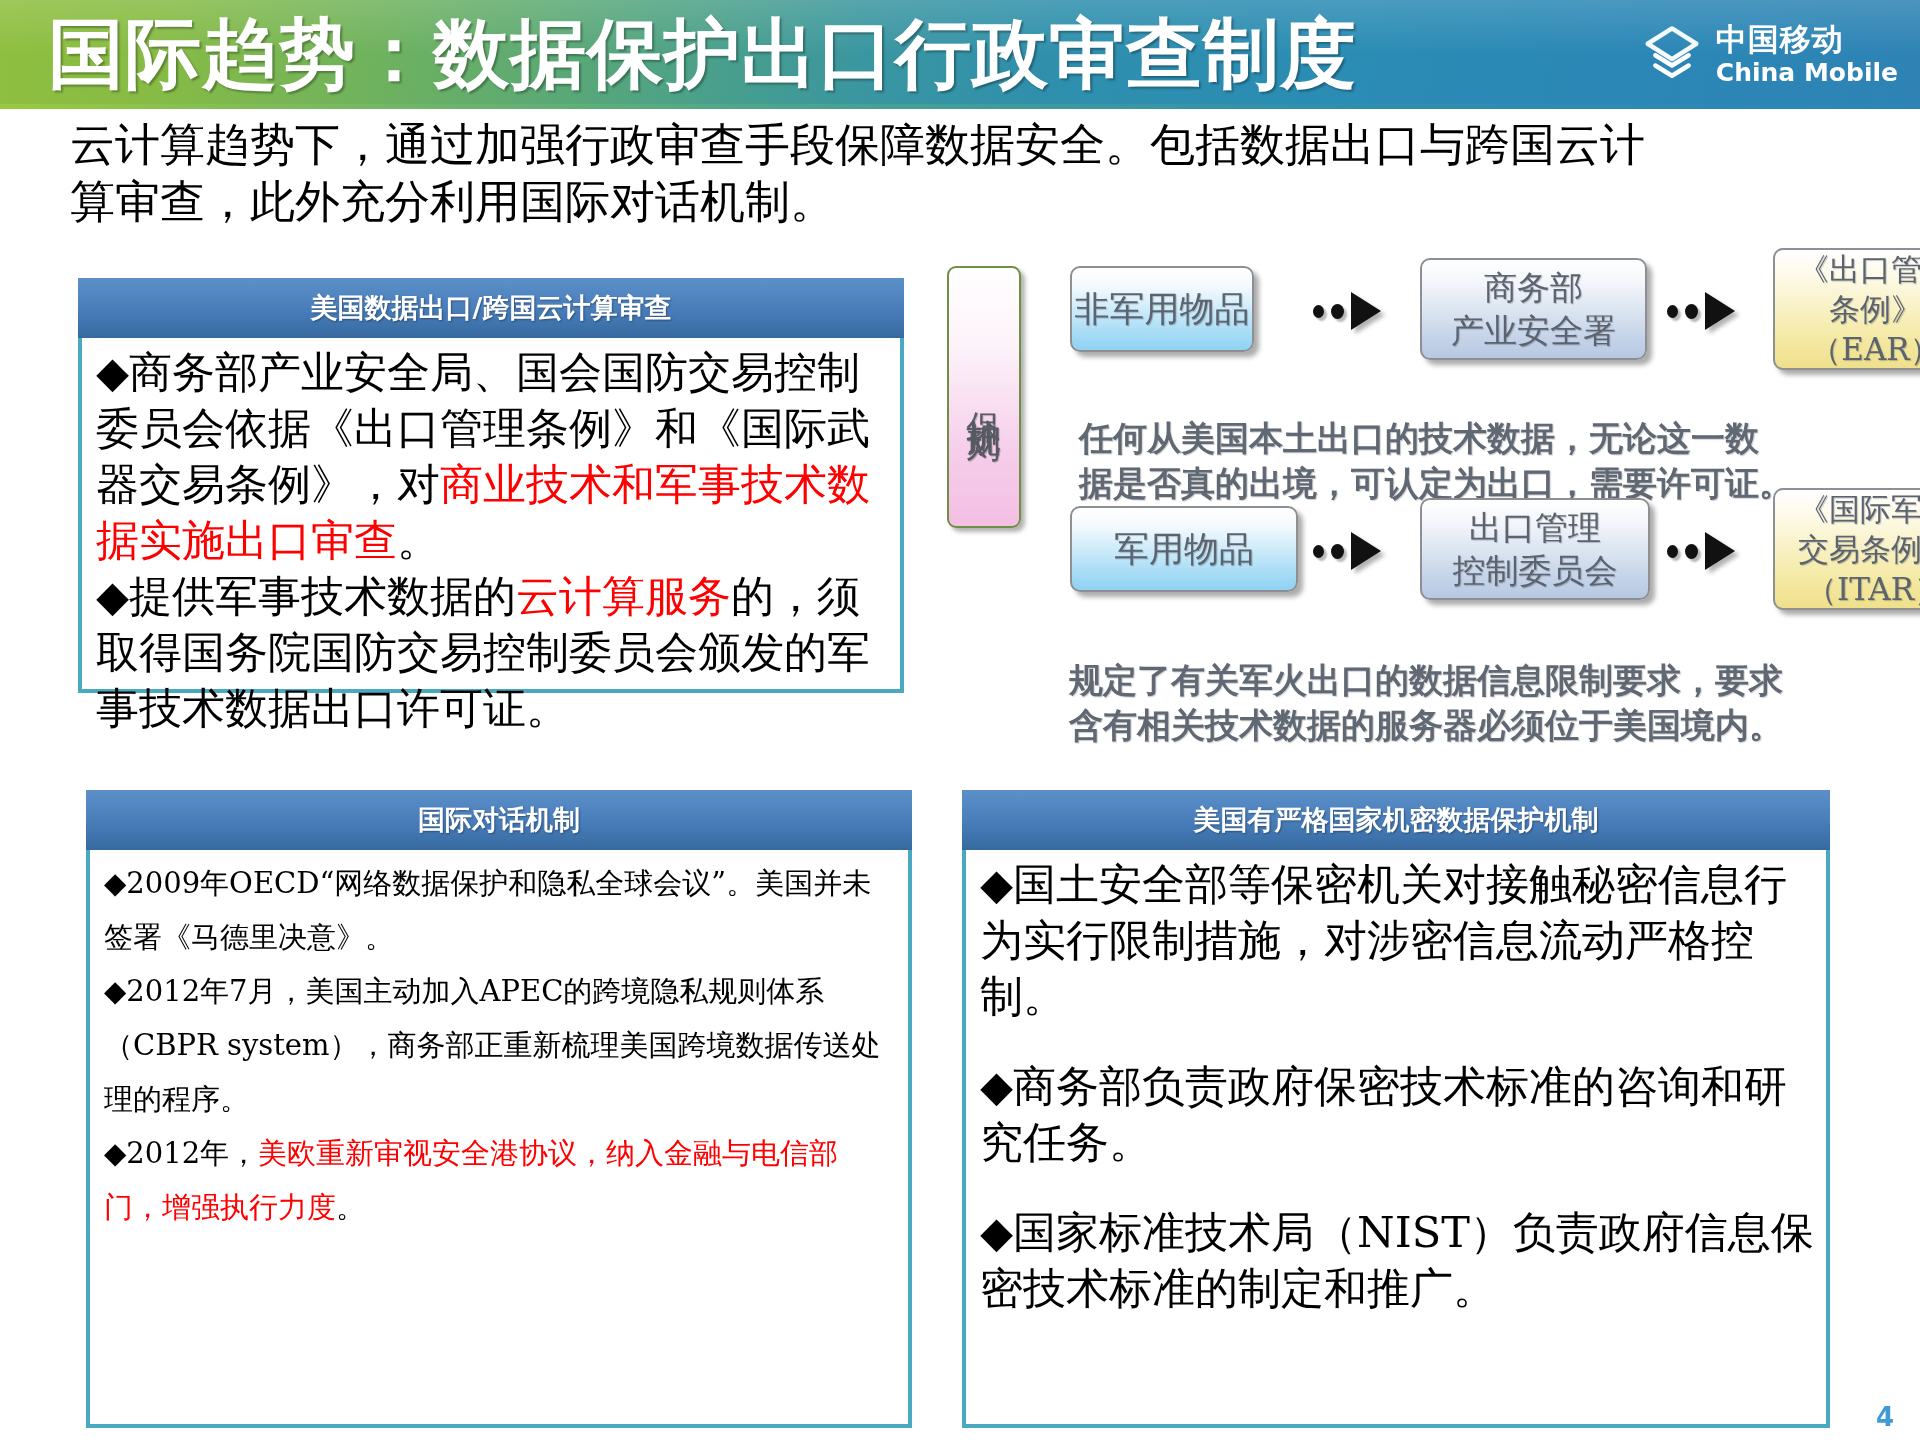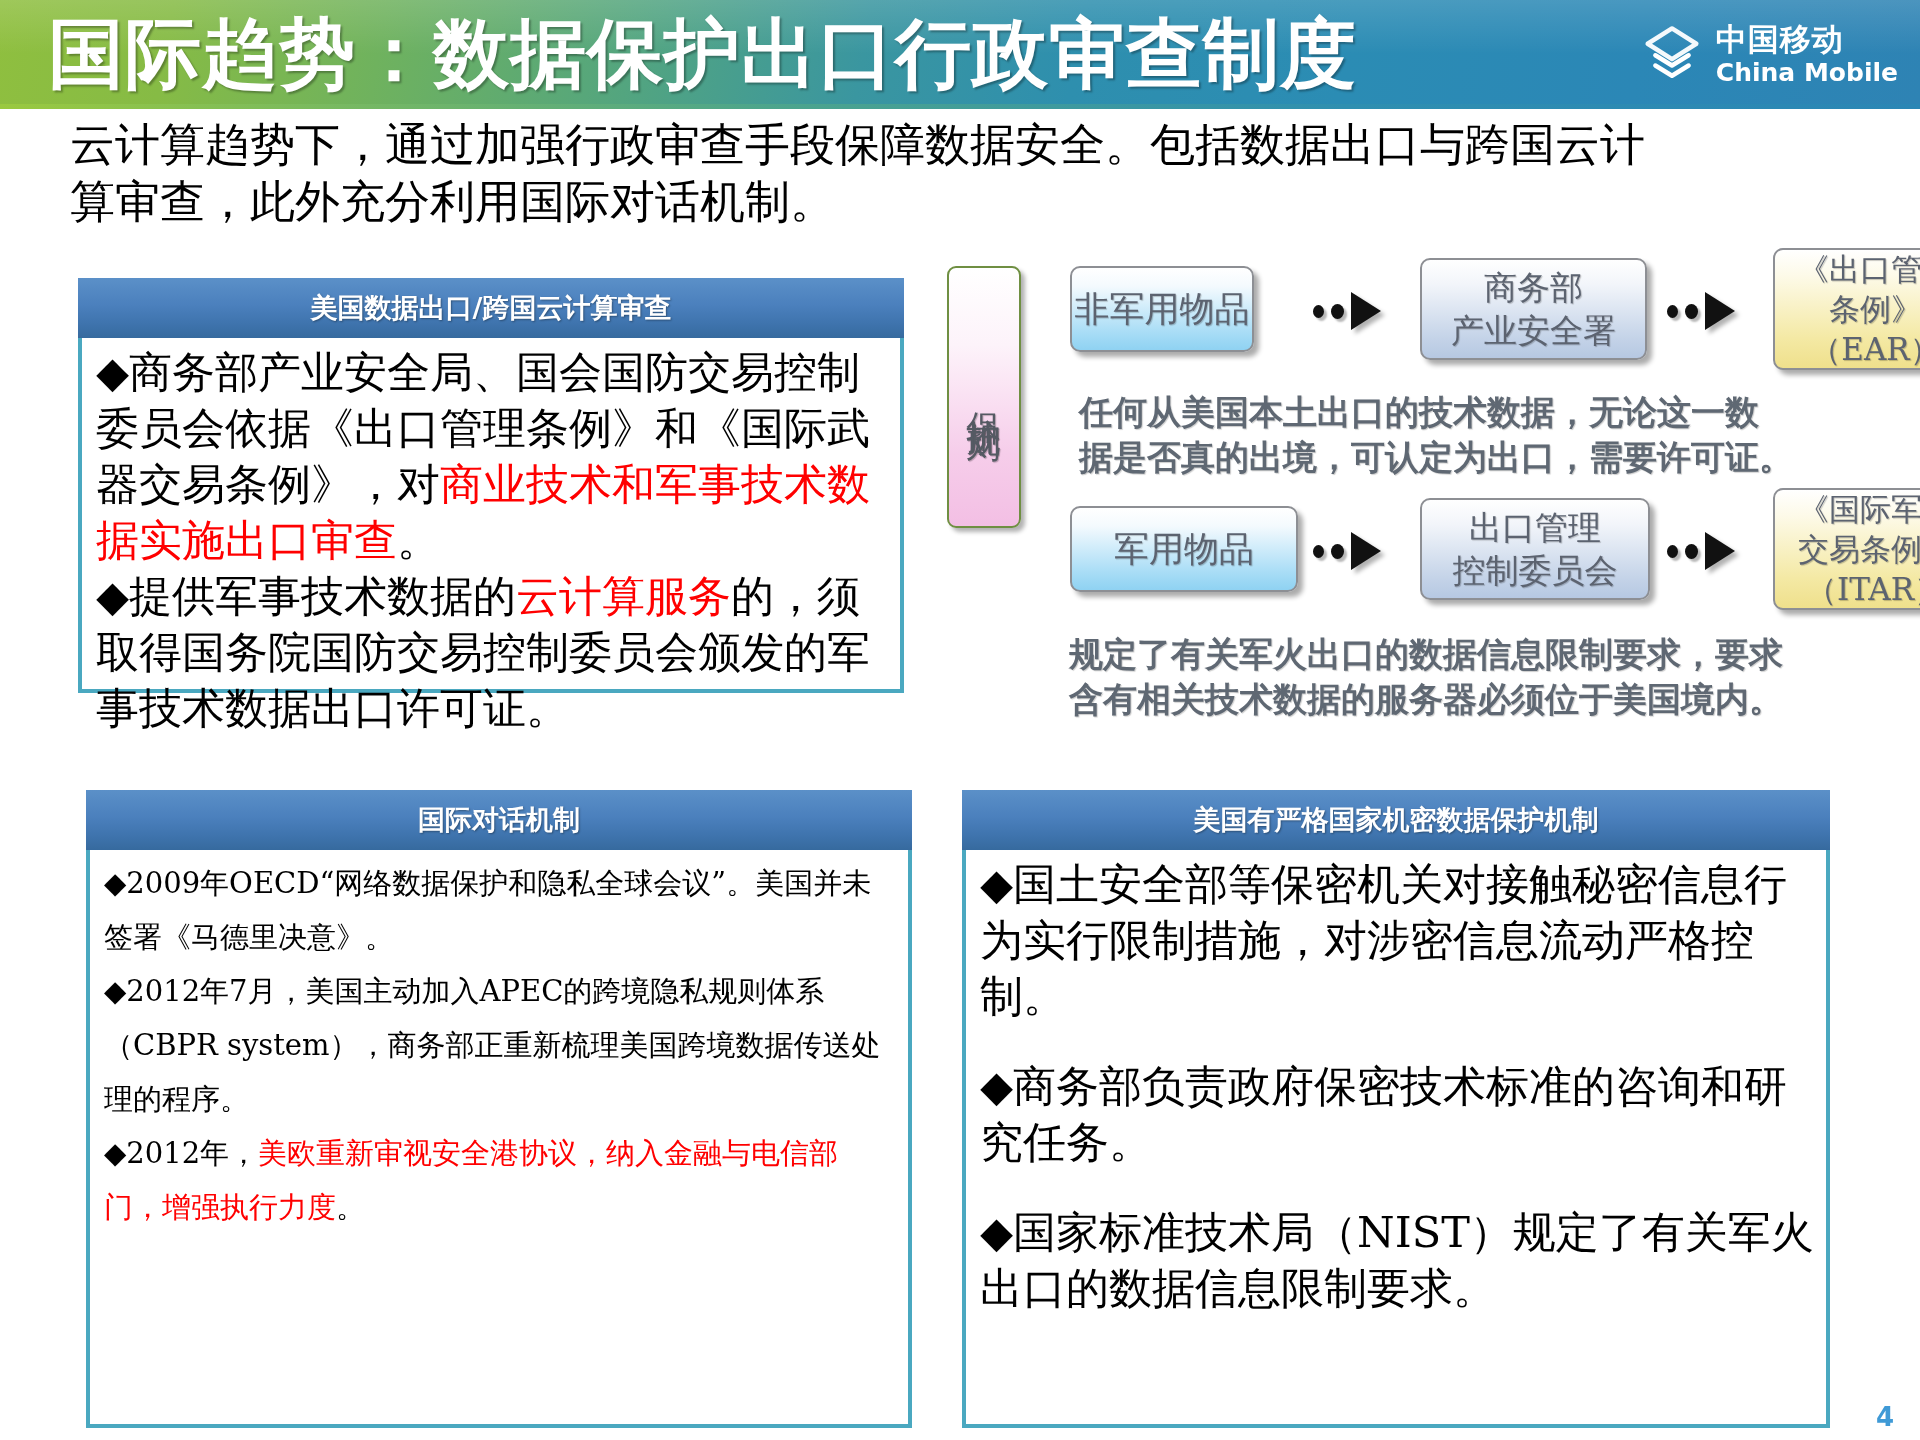--- a/index.html
+++ b/index.html
@@ -205,27 +205,28 @@
   .arrow-head {
     width: 0; height: 0;
     border-top: 19px solid transparent;
     border-bottom: 19px solid transparent;
     border-left: 30px solid #111;
     filter: drop-shadow(4px 4px 2px rgba(0,0,0,0.30));
   }
 
   .dg-cap {
     position: absolute;
-    font-family: Liberation Sans, sans-serif;
+    font-family: Liberation Mono, monospace;
     font-size: 34px;
     line-height: 45px;
     color: #5f6873;
     font-weight: bold;
     text-shadow: 1px 1px 1px rgba(0,0,0,0.2);
     white-space: nowrap;
+    margin-top: 29px;
   }
 
   
   .page-num {
     position: absolute;
     right: 26px;
     bottom: 8px;
     color: #3f9ad6;
     font-size: 26px;
     font-weight: bold;
@@ -272,21 +273,21 @@
     <p>◆2012年7月，美国主动加入APEC的跨境隐私规则体系（CBPR system），商务部正重新梳理美国跨境数据传送处理的程序。</p>
     <p><span>◆2012年，</span><span class="red">美欧重新审视安全港协议，纳入金融与电信部门，增强执行力度</span><span>。</span></p>
   </div>
 </div>
 
 <div class="panel" id="panel-secrecy">
   <div class="panel-head">美国有严格国家机密数据保护机制</div>
   <div class="panel-body">
     <p>◆国土安全部等保密机关对接触秘密信息行为实行限制措施，对涉密信息流动严格控制。</p>
     <p>◆商务部负责政府保密技术标准的咨询和研究任务。</p>
-    <p>◆国家标准技术局（NIST）规定了有关军火出口的数据信息限制要求。</p>
+    <p>◆国家标准技术局（NIST）负责政府信息保密技术标准的制定和推广。</p>
   </div>
 </div>
 
 <div class="diagram">
 
   <div class="dg-vertical">
     <span>保护规则</span>
   </div>
 
   <div class="dg-box dg-blue" style="left:125px; top:8px; width:184px; height:86px; font-size:35px;">

